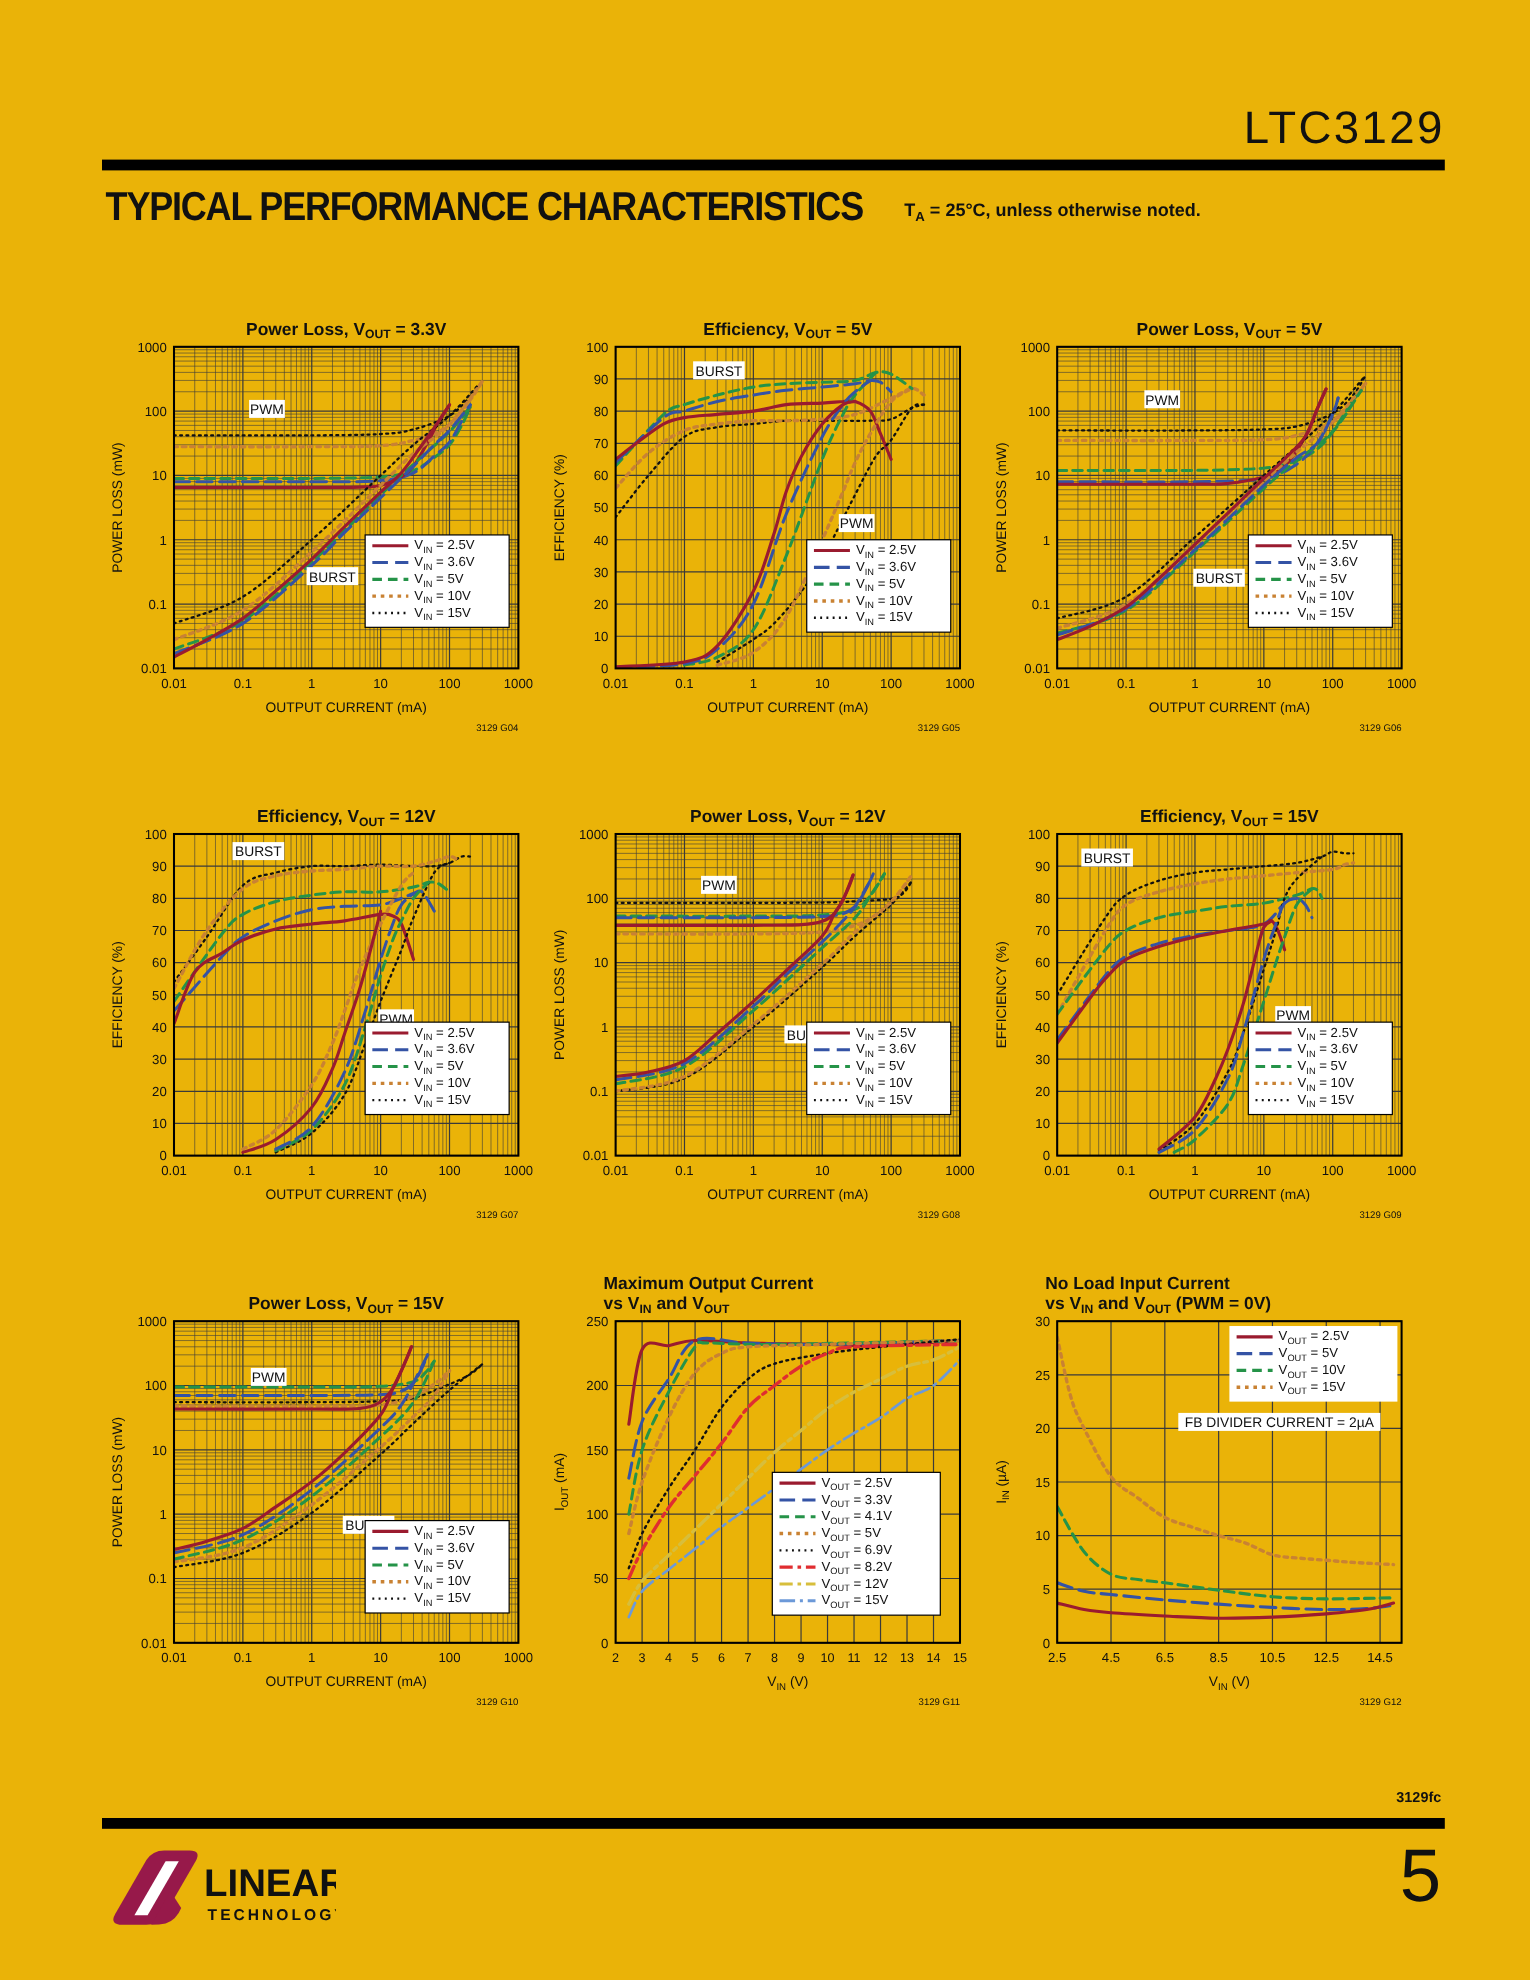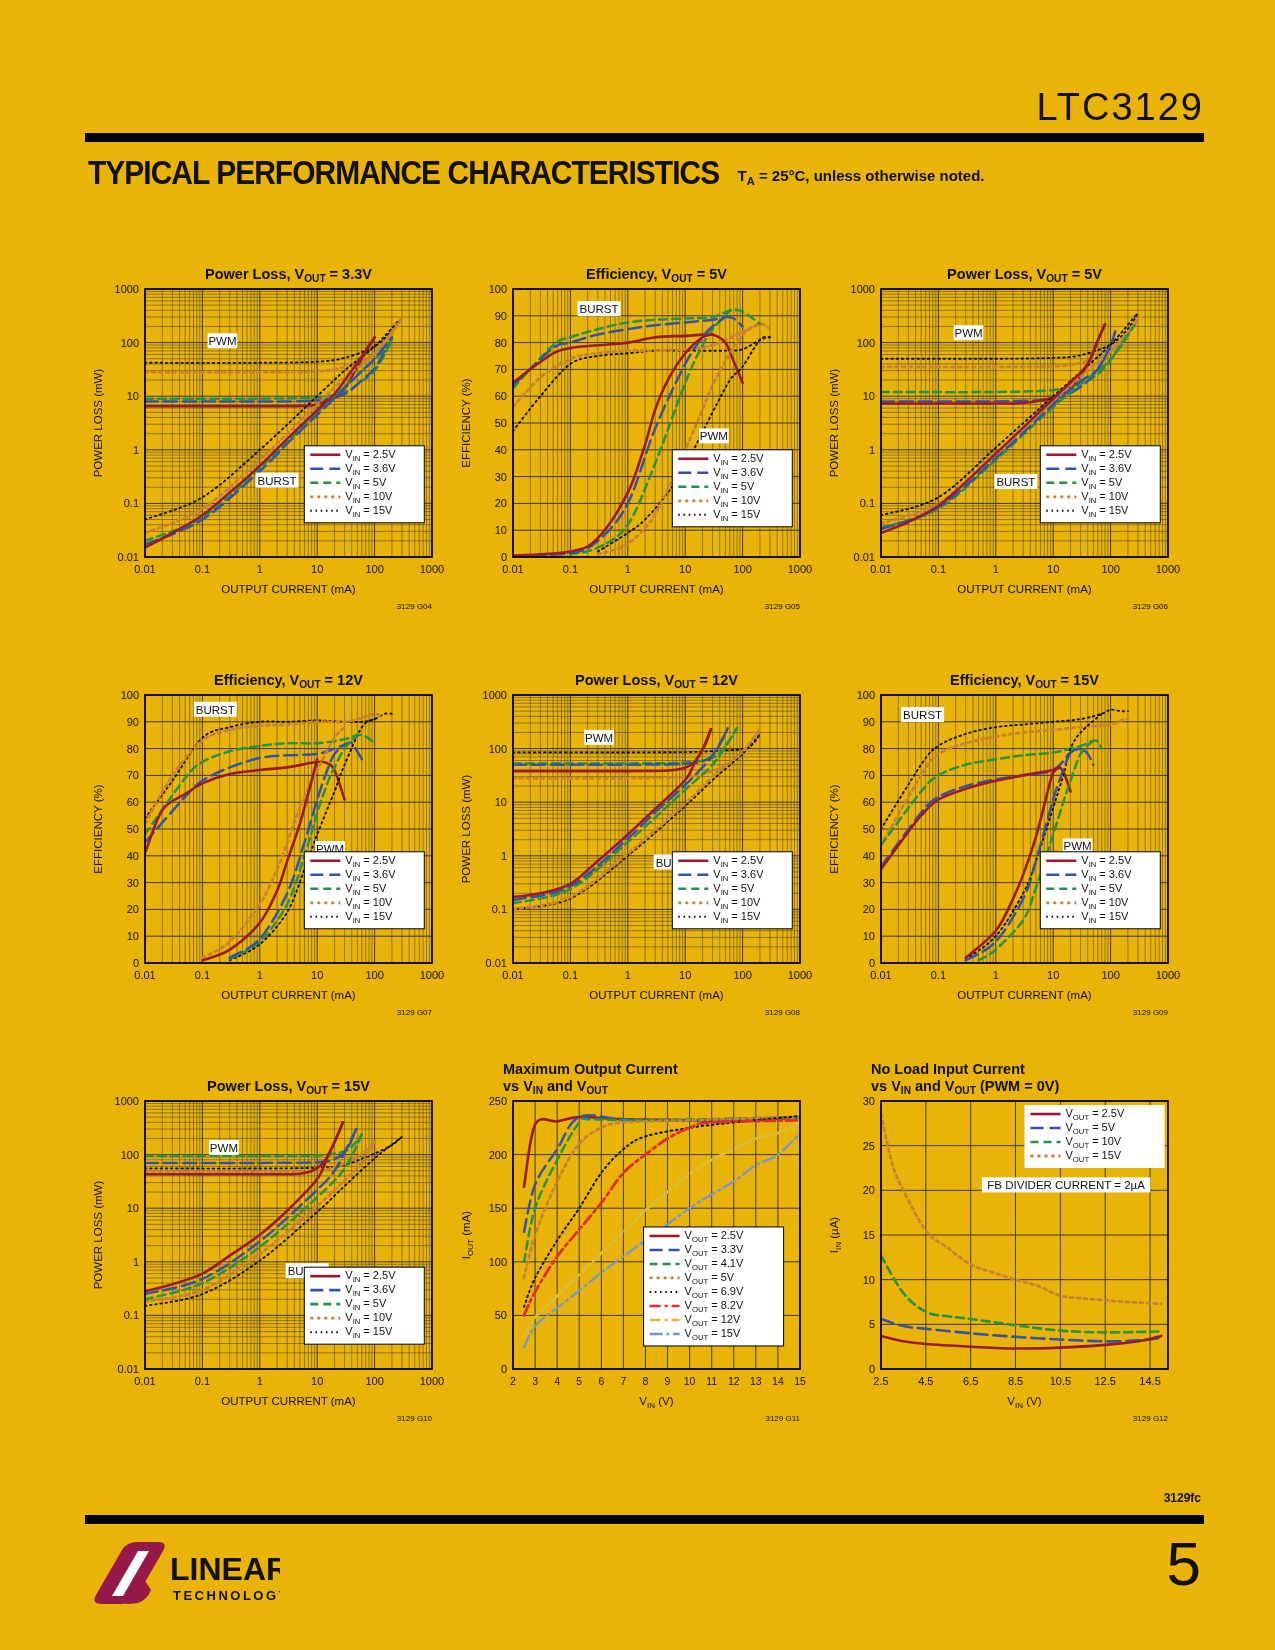--- a/index.html
+++ b/index.html
@@ -6,21 +6,21 @@
   .page{position:relative;width:1275px;height:1650px;background:#eab308;margin:0 auto;
         font-family:"Liberation Sans",sans-serif;color:#111;overflow:hidden;padding-left:14px;}
   .part-number{position:absolute;top:86px;right:85px;font-size:38px;font-weight:normal;
         letter-spacing:2px;color:#111;}
   .hrule{position:absolute;left:85px;right:85px;height:9px;background:#000;}
   .hrule.top{top:133px;}
   .hrule.bottom{top:1515px;}
   .heading-row{position:absolute;left:88px;top:158px;white-space:nowrap;}
   .section-title{display:inline-block;font-size:30px;font-weight:bold;letter-spacing:-1px;
         transform:scaleY(1.12);transform-origin:left bottom;}
-  .condition{display:inline-block;font-size:15px;font-weight:bold;margin-left:14px;vertical-align:4px;}
+  .condition{display:inline-block;font-size:15px;font-weight:bold;margin-left:30px;vertical-align:4px;}
   .condition sub{font-size:11px;}
   .charts{position:absolute;left:88px;top:243px;width:1110px;display:grid;
         grid-template-columns:repeat(3,368px);grid-auto-rows:406px;}
   .cell{width:356px;height:382px;}
   .doc-code{position:absolute;right:88px;top:1491px;font-size:12px;font-weight:bold;}
   .footer-logo{position:absolute;left:90px;top:1538px;text-decoration:underline;}
   .footer-info{position:absolute;left:0;right:0;top:1578px;text-align:center;font-size:16px;}
   .footer-info a{color:#2456A8;text-decoration:none;}
   .page-number{position:absolute;right:88px;top:1528px;font-size:62px;font-weight:normal;}
   svg text{fill:#111;}

